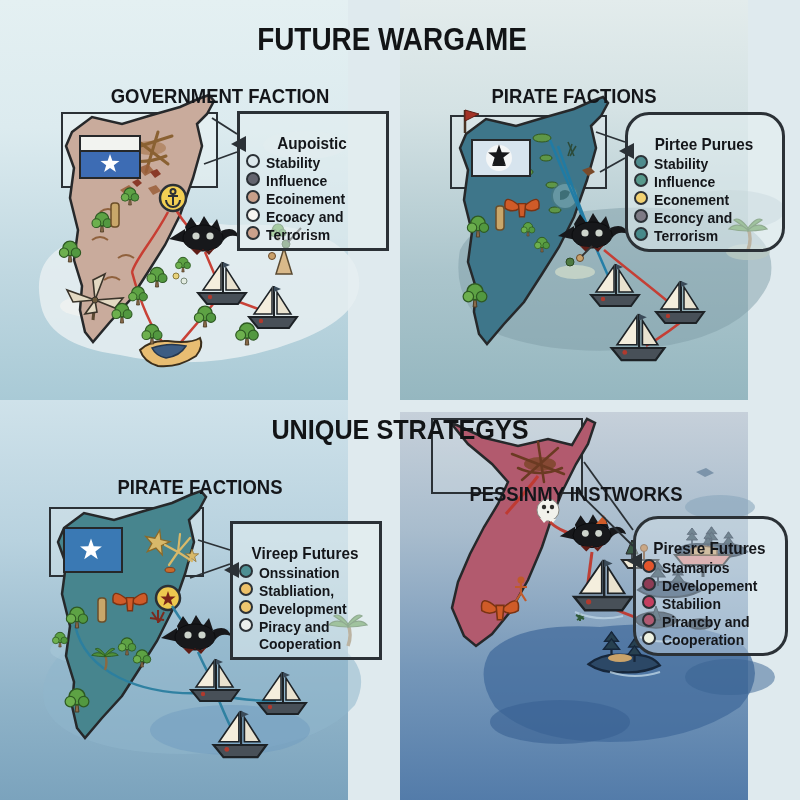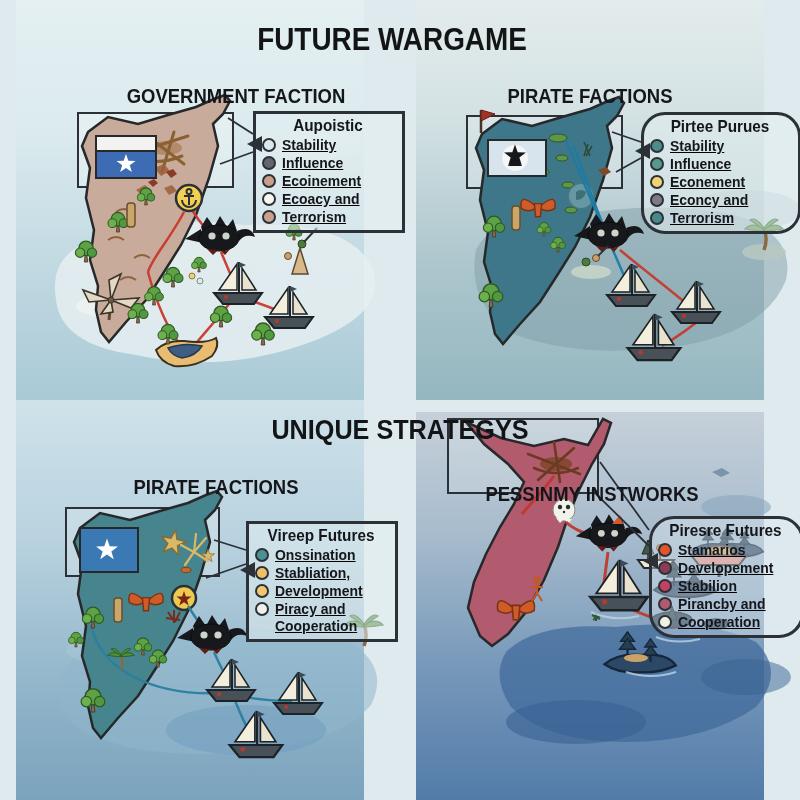--- a/index.html
+++ b/index.html
@@ -1,38 +1,38 @@
 <!DOCTYPE html>
 <html><head>
 <meta charset="utf-8">
 <style>
   html,body{margin:0;padding:0;background:#30343a;}
   .canvas{position:relative;width:800px;height:800px;overflow:hidden;
     font-family:"Liberation Sans","DejaVu Sans",sans-serif;background:#dfeaee;}
-  .quad{position:absolute;width:348px;height:400px;margin-left:16px;}
+  .quad{position:absolute;width:348px;height:400px;}
   .q1{left:0;top:0;background:linear-gradient(180deg,#e4f0f2 0%,#dcebef 32%,#c0d8e1 68%,#a9cad6 100%);}
   .q2{left:400px;top:0;background:linear-gradient(180deg,#e3ecec 0%,#d4e2e4 28%,#abc5cc 68%,#95b7c0 100%);}
   .q3{left:0;top:400px;background:linear-gradient(180deg,#cfe2ea 0%,#b8d2df 35%,#8fb3c8 75%,#7ba3bd 100%);}
   .q4{left:400px;top:412px;background:linear-gradient(180deg,#c6d0da 0%,#a8bccd 30%,#7597b9 65%,#5079a8 100%);}
   svg.scene{position:absolute;left:0;top:0;}
   .main-title{position:absolute;left:0;right:0;text-align:center;font-weight:bold;color:#121416;}
   .title-top{top:22px;font-size:31px;transform:translateX(-8px) scaleX(.9);}
   .title-mid{top:414px;font-size:28px;transform:scaleX(.9);}
   .panel-header{position:absolute;left:0;right:0;text-align:center;font-weight:bold;
     font-size:21px;color:#14161a;white-space:nowrap;}
   .q1 .panel-header{top:84px;transform:translateX(46px) scaleX(.88);}
   .q2 .panel-header{top:84px;transform:scaleX(.88);}
   .q3 .panel-header{top:75px;transform:translateX(26px) scaleX(.88);}
   .q4 .panel-header{top:70px;transform:translateX(2px) scaleX(.88);}
   .legend{position:absolute;border:3px solid #2b3136;background:rgba(228,239,241,.55);
-    padding:2px 8px 5px 6px;box-sizing:border-box;}
+    padding:20px 8px 5px 6px;box-sizing:border-box;}
   .q4 .legend{background:rgba(220,232,238,.42);border-radius:25px;}
   .legend-title{font-weight:bold;font-size:17px;line-height:19px;text-align:center;
     color:#14161a;transform:scaleX(.9);white-space:nowrap;}
-  .legend-row{display:flex;align-items:center;margin-top:1px;line-height:17px;text-decoration:underline;}
+  .legend-row{display:flex;align-items:flex-start;margin-top:1px;line-height:17px;}
   .legend-row.wrap{justify-content:center;margin-top:0;}
   .dot{width:14px;height:14px;border-radius:50%;border:2.5px solid #2b3136;
     box-sizing:border-box;flex:none;margin-right:6px;background:#cfd6d6;}
   .legend-label{font-weight:bold;font-size:15.5px;color:#14161a;white-space:nowrap;
     transform:scaleX(.9);transform-origin:left center;}
   .notch{position:absolute;left:-17px;width:0;height:0;
     border:8px solid transparent;border-right:15px solid #2b3136;}
 </style>
 </head>
 <body>

